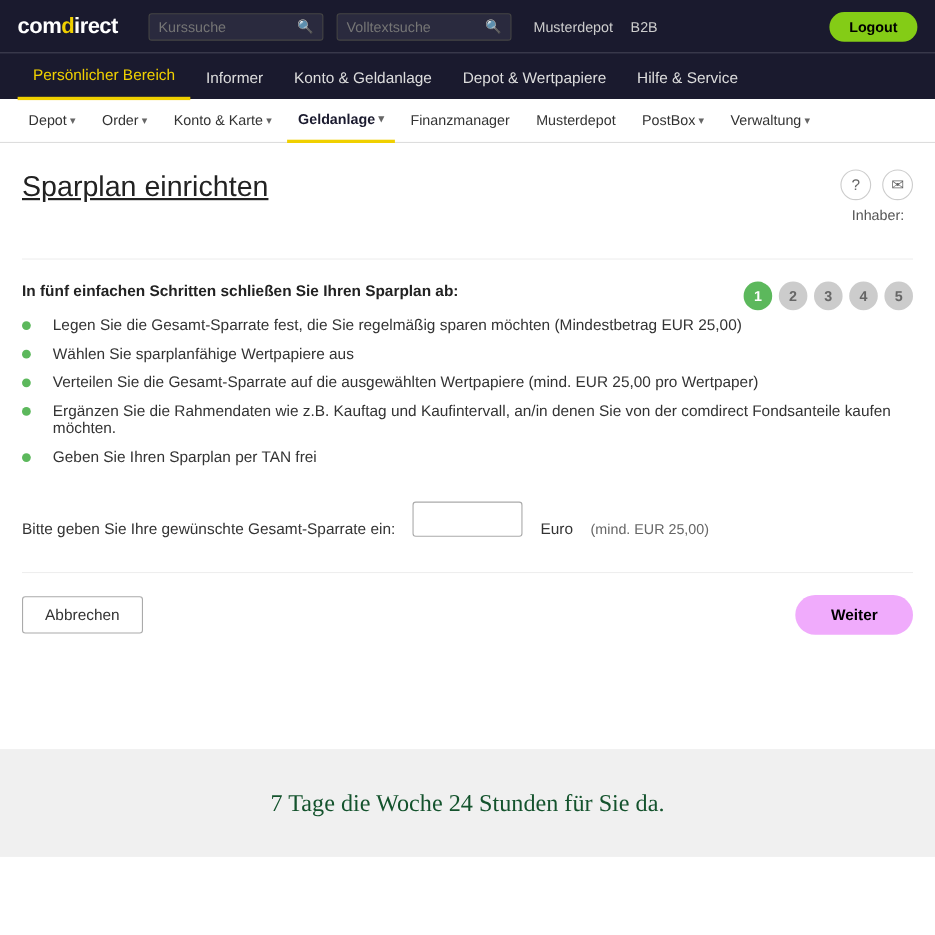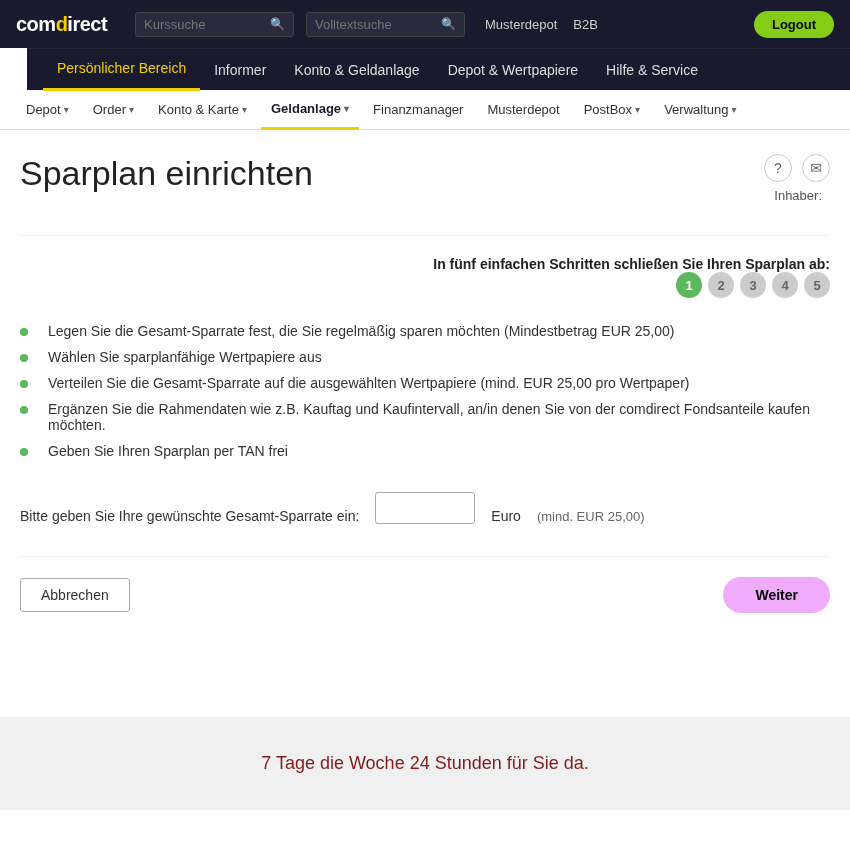--- a/index.html
+++ b/index.html
@@ -60,21 +60,20 @@
     }
 
     
     .main-nav {
       background: #1a1a2e;
       display: flex;
       align-items: center;
       padding: 15px 16px;
       height: 42px;
       border-top: 1px solid #2a2a3e;
-      margin-left: 27px;
     }
     .main-nav a {
       color: #ddd;
       text-decoration: none;
       font-size: 14px;
       padding: 0 14px;
       height: 42px;
       display: flex;
       align-items: center;
     }
@@ -112,23 +111,24 @@
       padding: 24px 20px;
       max-width: 850px;
     }
     .page-header {
       display: flex;
       align-items: flex-start;
       justify-content: space-between;
       margin-bottom: 24px;
     }
     .page-title {
-      font-size: 34px;
+      font-size: 26px;
       font-weight: normal;
       color: #222;
+      text-decoration: underline;
     }
     .header-icons {
       display: flex;
       gap: 10px;
       align-items: center;
     }
     .header-icon {
       width: 28px;
       height: 28px;
       border: 1px solid #ccc;
@@ -148,24 +148,23 @@
       color: #555;
       margin-bottom: 8px;
     }
 
     
     .steps-section {
       margin-bottom: 24px;
     }
     .steps-header {
       display: flex;
-      align-items: flex-end;
+      align-items: flex-start;
       justify-content: space-between;
-      margin-bottom: 20px;
-      flex-direction: column;
+      margin-bottom: 0;
     }
     .steps-title {
       font-size: 14px;
       font-weight: bold;
       color: #222;
     }
     .steps-dots {
       display: flex;
       gap: 6px;
       align-items: center;
@@ -267,22 +266,23 @@
     }
 
     
     .footer-banner {
       background: #f0f0f0;
       text-align: center;
       padding: 36px;
       margin-top: 80px;
     }
     .footer-banner p {
-      font-size: 18px;
-      color: #7f1d1d;
+      font-size: 22px;
+      color: #14532d;
+      font-family: Liberation Serif, serif;
     }
 
     hr.divider {
       border: none;
       border-top: 1px solid #eee;
       margin: 20px 0;
     }
   </style>
 </head>
 <body>

